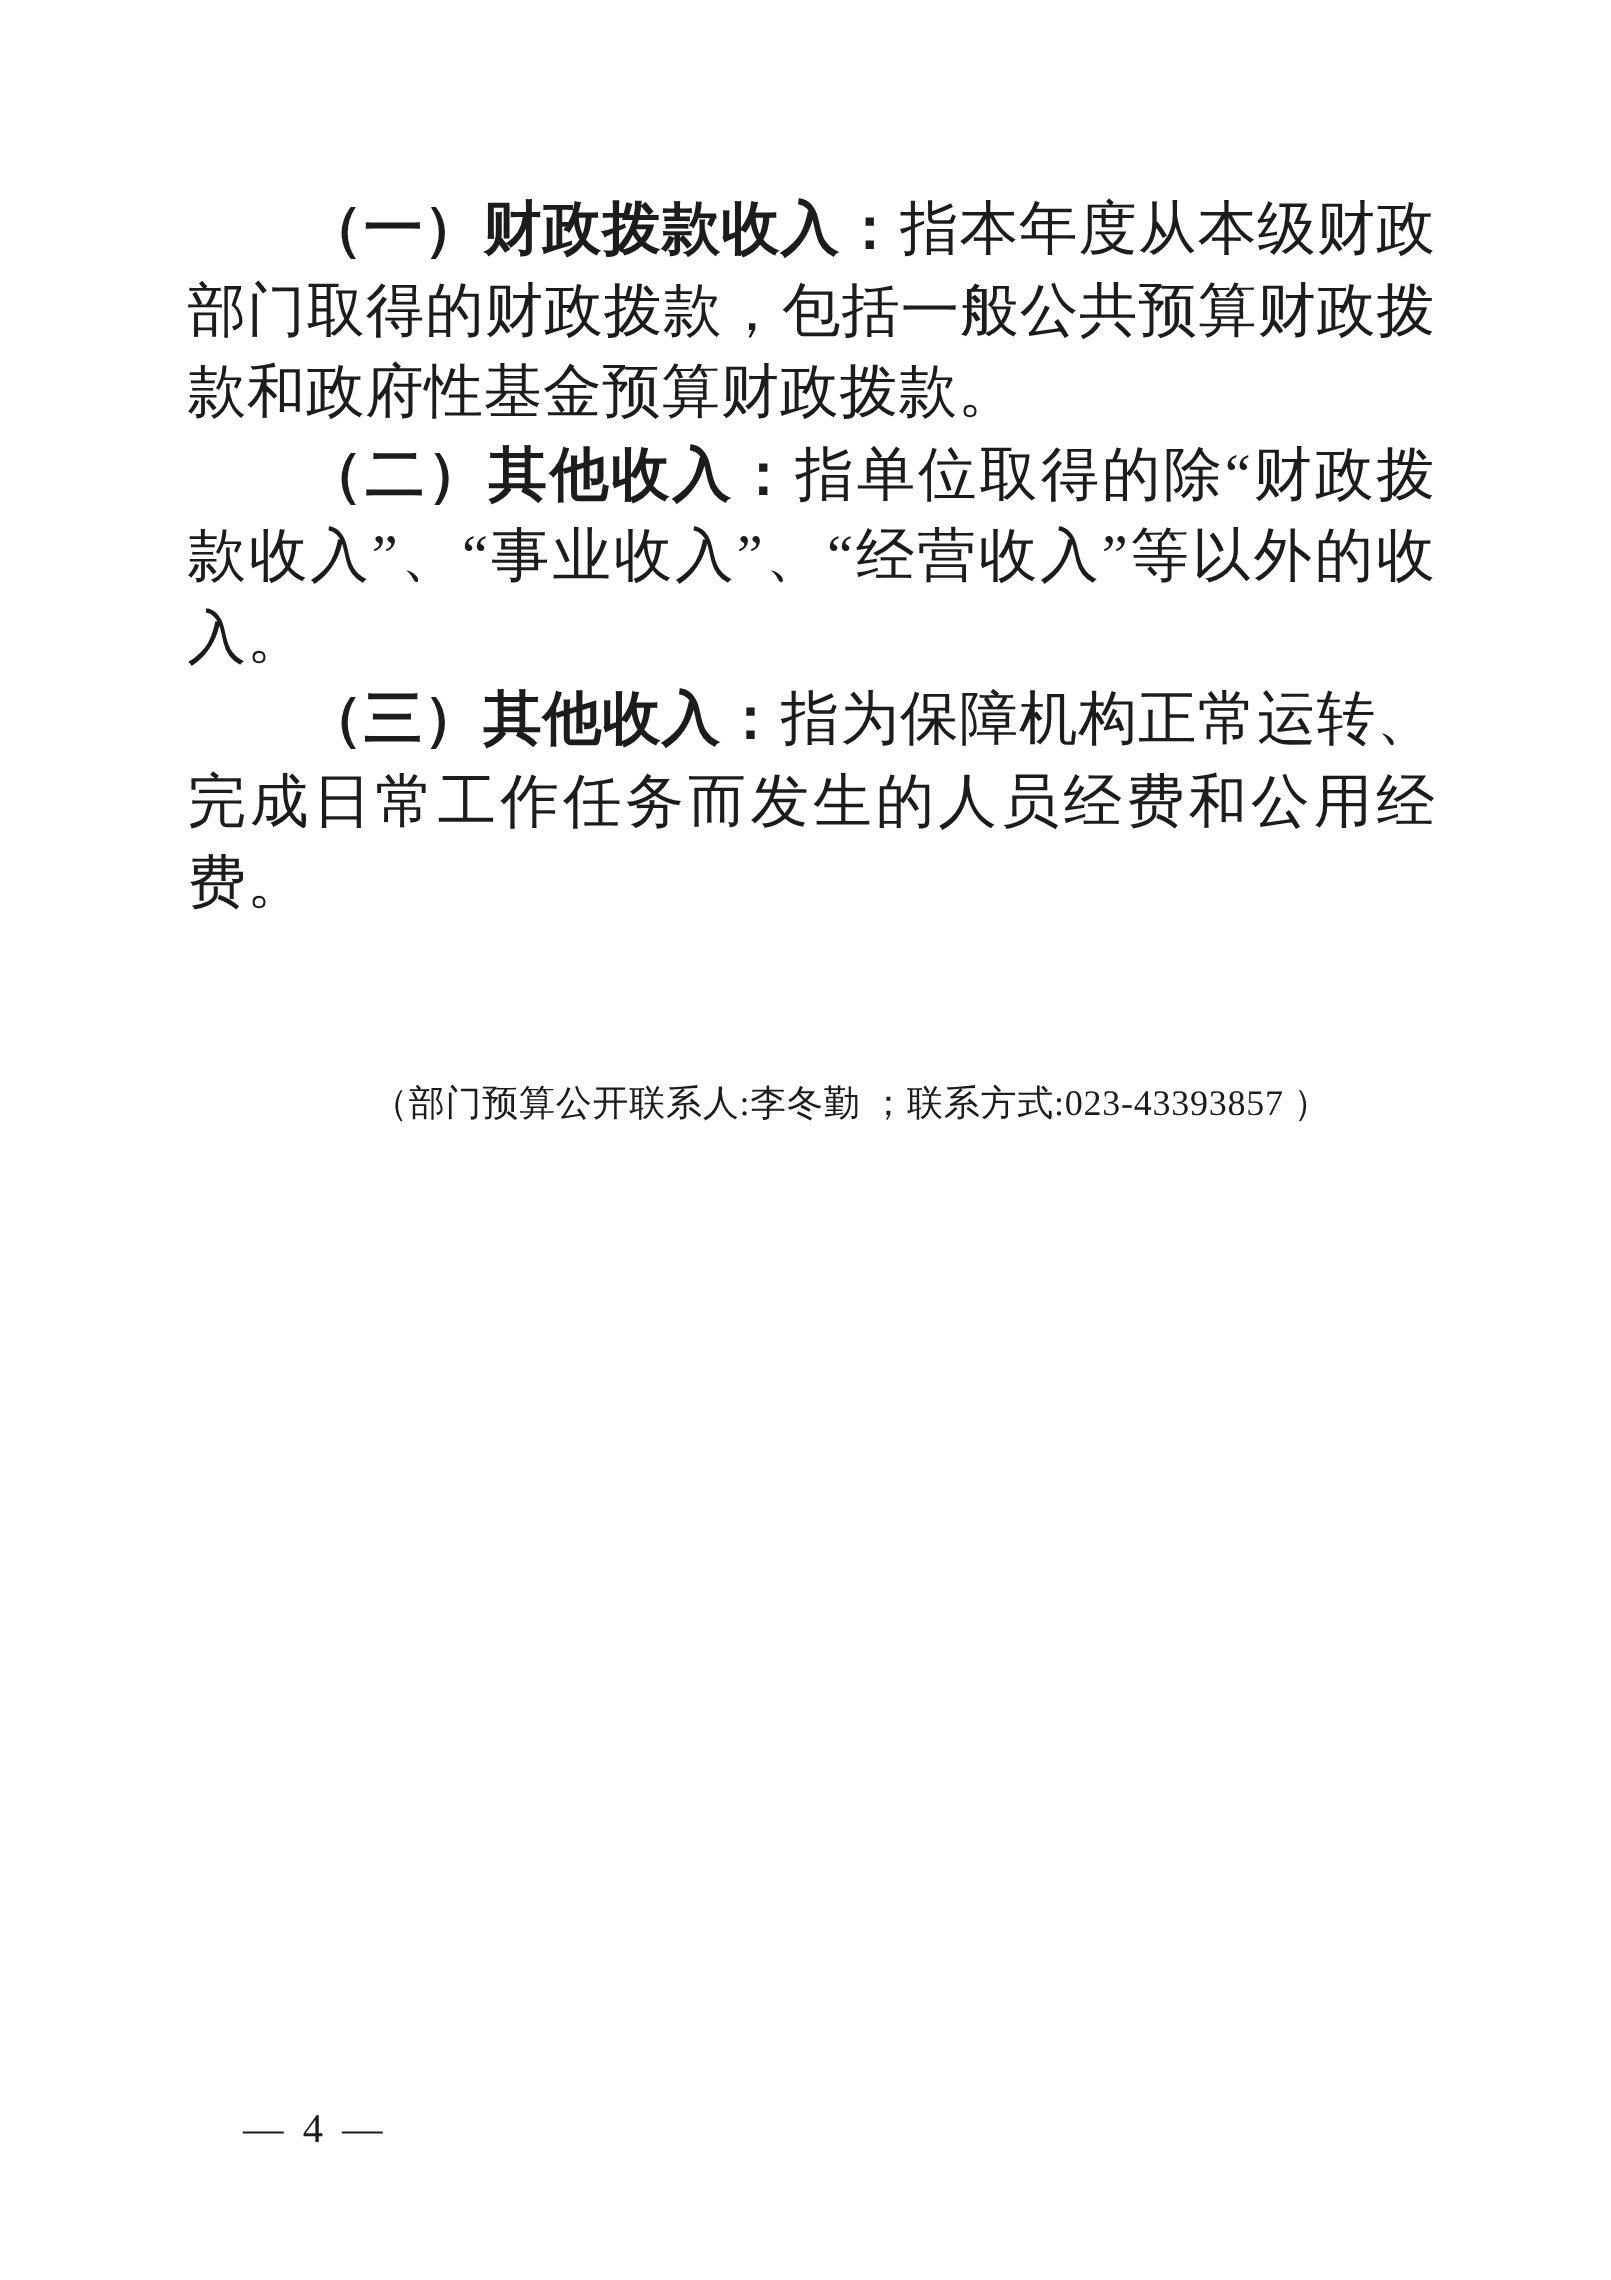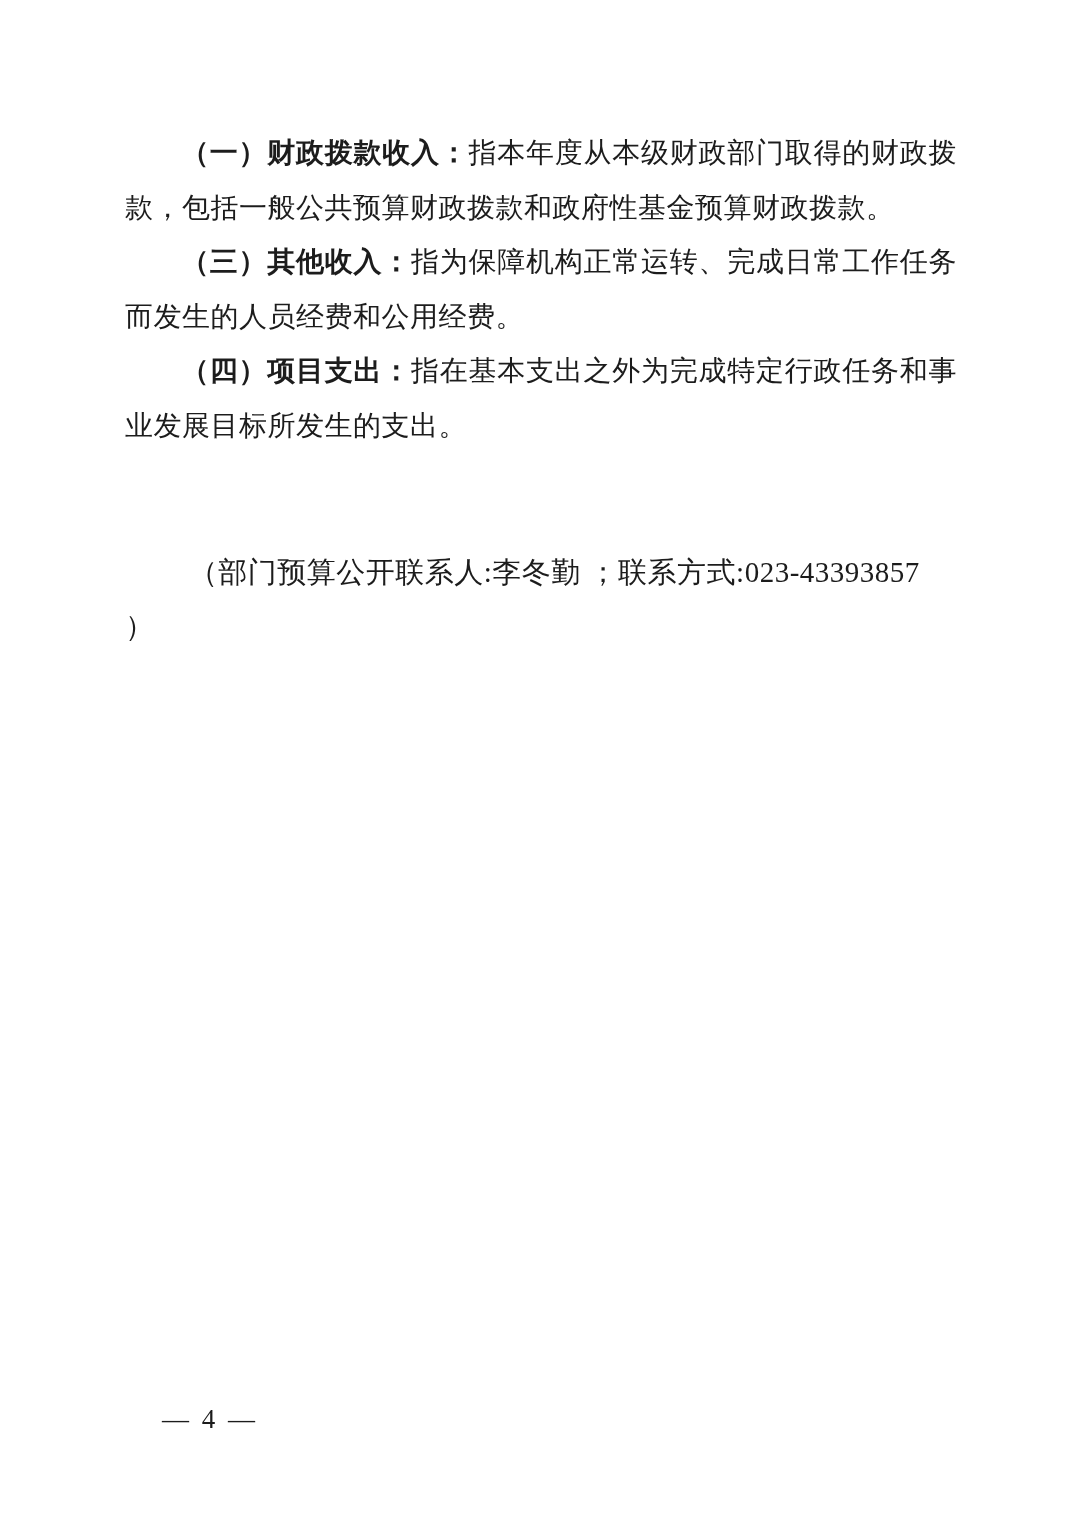--- a/index.html
+++ b/index.html
@@ -14,54 +14,55 @@
     font-family: "Liberation Serif", "DejaVu Serif", serif;
     overflow: hidden;
   }
   .content {
     position: absolute;
     left: 125px;
     top: 126px;
     width: 832px;
   }
   .para {
-    font-size: 28px;
+    font-size: 39px;
     line-height: 54.5px;
     text-align: justify;
     text-indent: 2em;
     letter-spacing: 0.5px;
   }
   .para-label {
     font-weight: 700;
   }
   .contact {
-    font-size: 29px;
+    font-size: 24px;
     line-height: 54px;
     margin-top: 92px;
     text-indent: 2.2em;
     letter-spacing: 0.5px;
+    text-align: center;
   }
   .footer {
     position: absolute;
     left: 162px;
     top: 1404px;
     font-size: 27px;
     letter-spacing: 3px;
   }
 </style>
 </head>
 <body>
 
 <div class="page">
   <div class="content">
     <p class="para">
       <span class="para-label">（一）财政拨款收入：</span><span class="para-text">指本年度从本级财政部门取得的财政拨款，包括一般公共预算财政拨款和政府性基金预算财政拨款。</span>
     </p>
       <p class="para">
-      <span class="para-label">（三）其他收入：</span><span class="para-text">指为保障机构正常运转、完成日常工作任务而发生的人员经费和公用经费。</span>
+      <span class="para-label">（二）其他收入：</span><span class="para-text">指单位取得的除“财政拨款收入”、“事业收入”、“经营收入”等以外的收入。</span>
     </p>
       <p class="para">
-      <span class="para-label">（四）项目支出：</span><span class="para-text">指在基本支出之外为完成特定行政任务和事业发展目标所发生的支出。</span>
+      <span class="para-label">（三）其他收入：</span><span class="para-text">指为保障机构正常运转、完成日常工作任务而发生的人员经费和公用经费。</span>
     </p>
     <p class="contact">（部门预算公开联系人:李冬勤 ；联系方式:023-43393857 ）</p>
   </div>
   <div class="footer">— 4 —</div>
 </div>
 
 </body></html>

